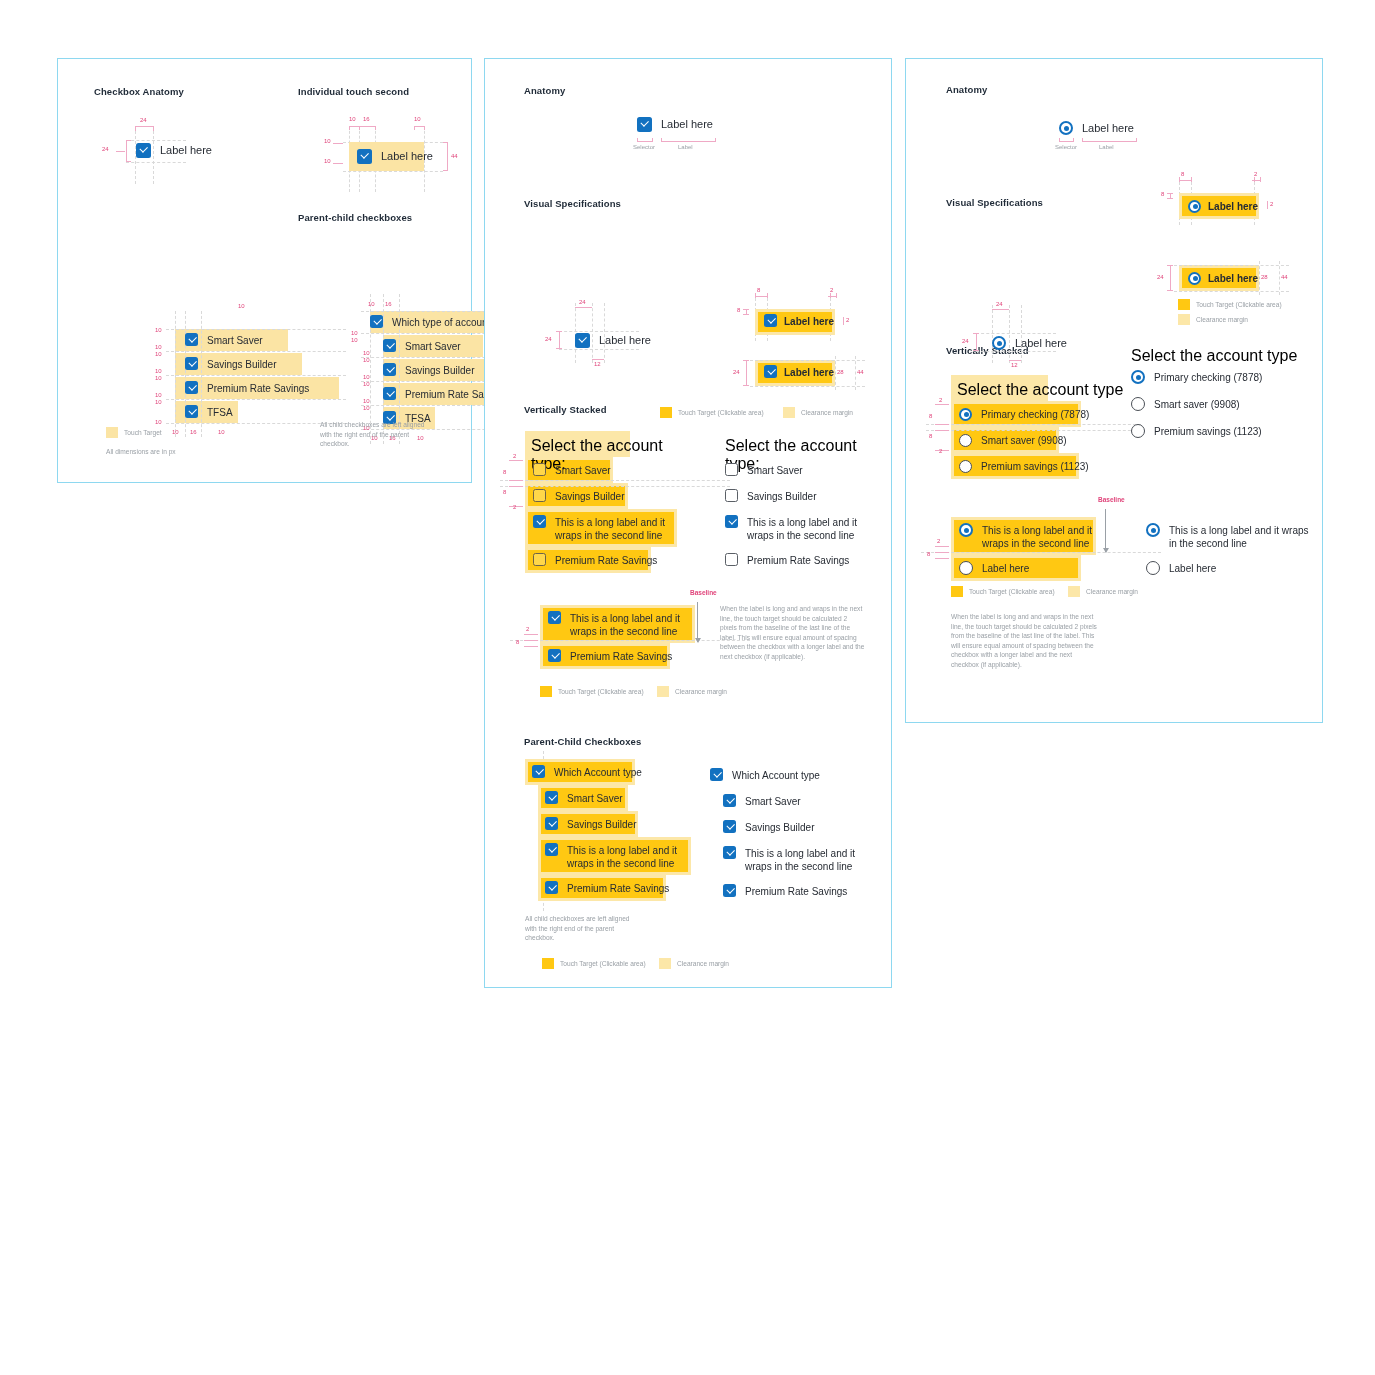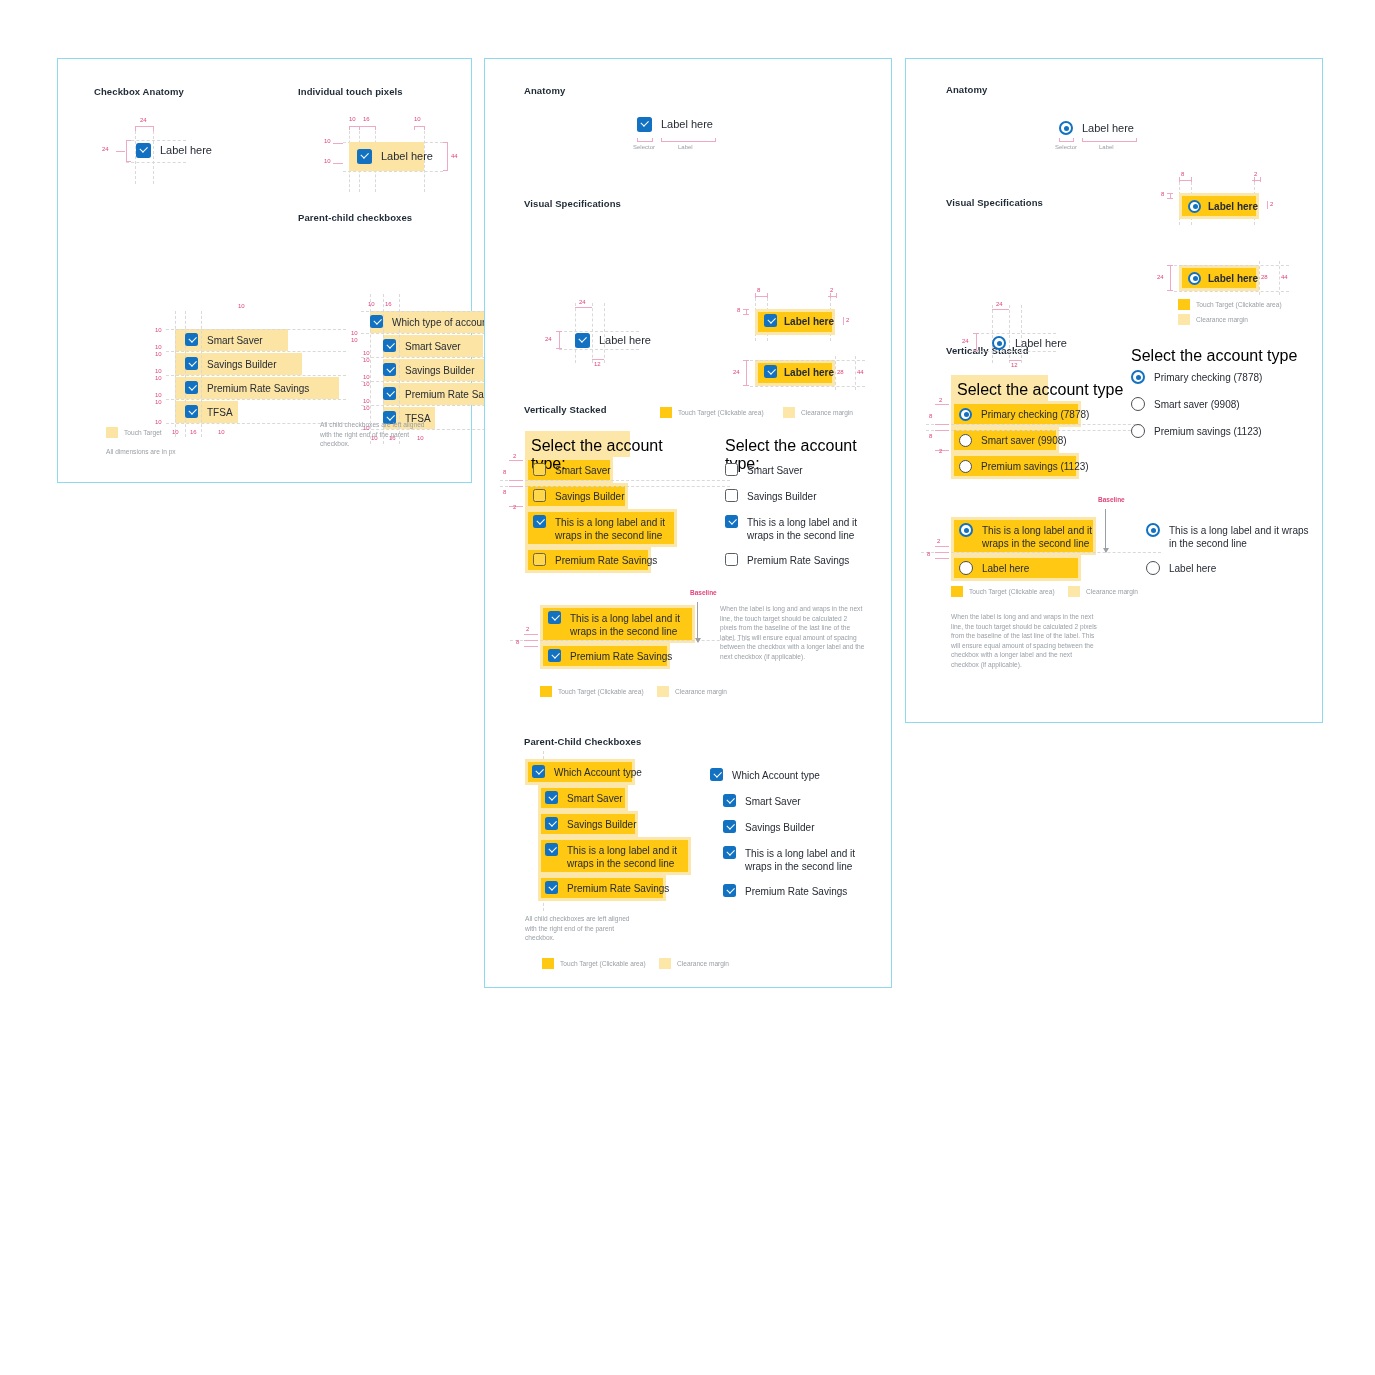--- a/index.html
+++ b/index.html
@@ -121,21 +121,21 @@
   }
 </style>
 </head>
 <body>
 
 <div class="stage">
 
   <div class="panel" id="panel-1">
 
     <div class="sec-title" style="left:36px; top:27px;">Checkbox Anatomy</div>
-    <div class="sec-title" style="left:240px; top:27px;">Individual touch pixels</div>
+    <div class="sec-title" style="left:240px; top:27px;">Individual touch second</div>
     <div class="sec-title" style="left:240px; top:153px;">Parent-child checkboxes</div>
 
     <div class="abs" style="left:60px; top:55px; width:130px; height:70px;">
       <div class="gline-v" style="left:17px; top:12px; height:58px;"></div>
       <div class="gline-v" style="left:35px; top:12px; height:58px;"></div>
       <div class="gline-h" style="left:8px; top:26px; width:60px;"></div>
       <div class="gline-h" style="left:8px; top:48px; width:60px;"></div>
       <div class="pline-h" style="left:17px; top:12px; width:18px;"></div>
       <div class="pline-v" style="left:17px; top:12px; height:5px;"></div>
       <div class="pline-v" style="left:35px; top:12px; height:5px;"></div>

